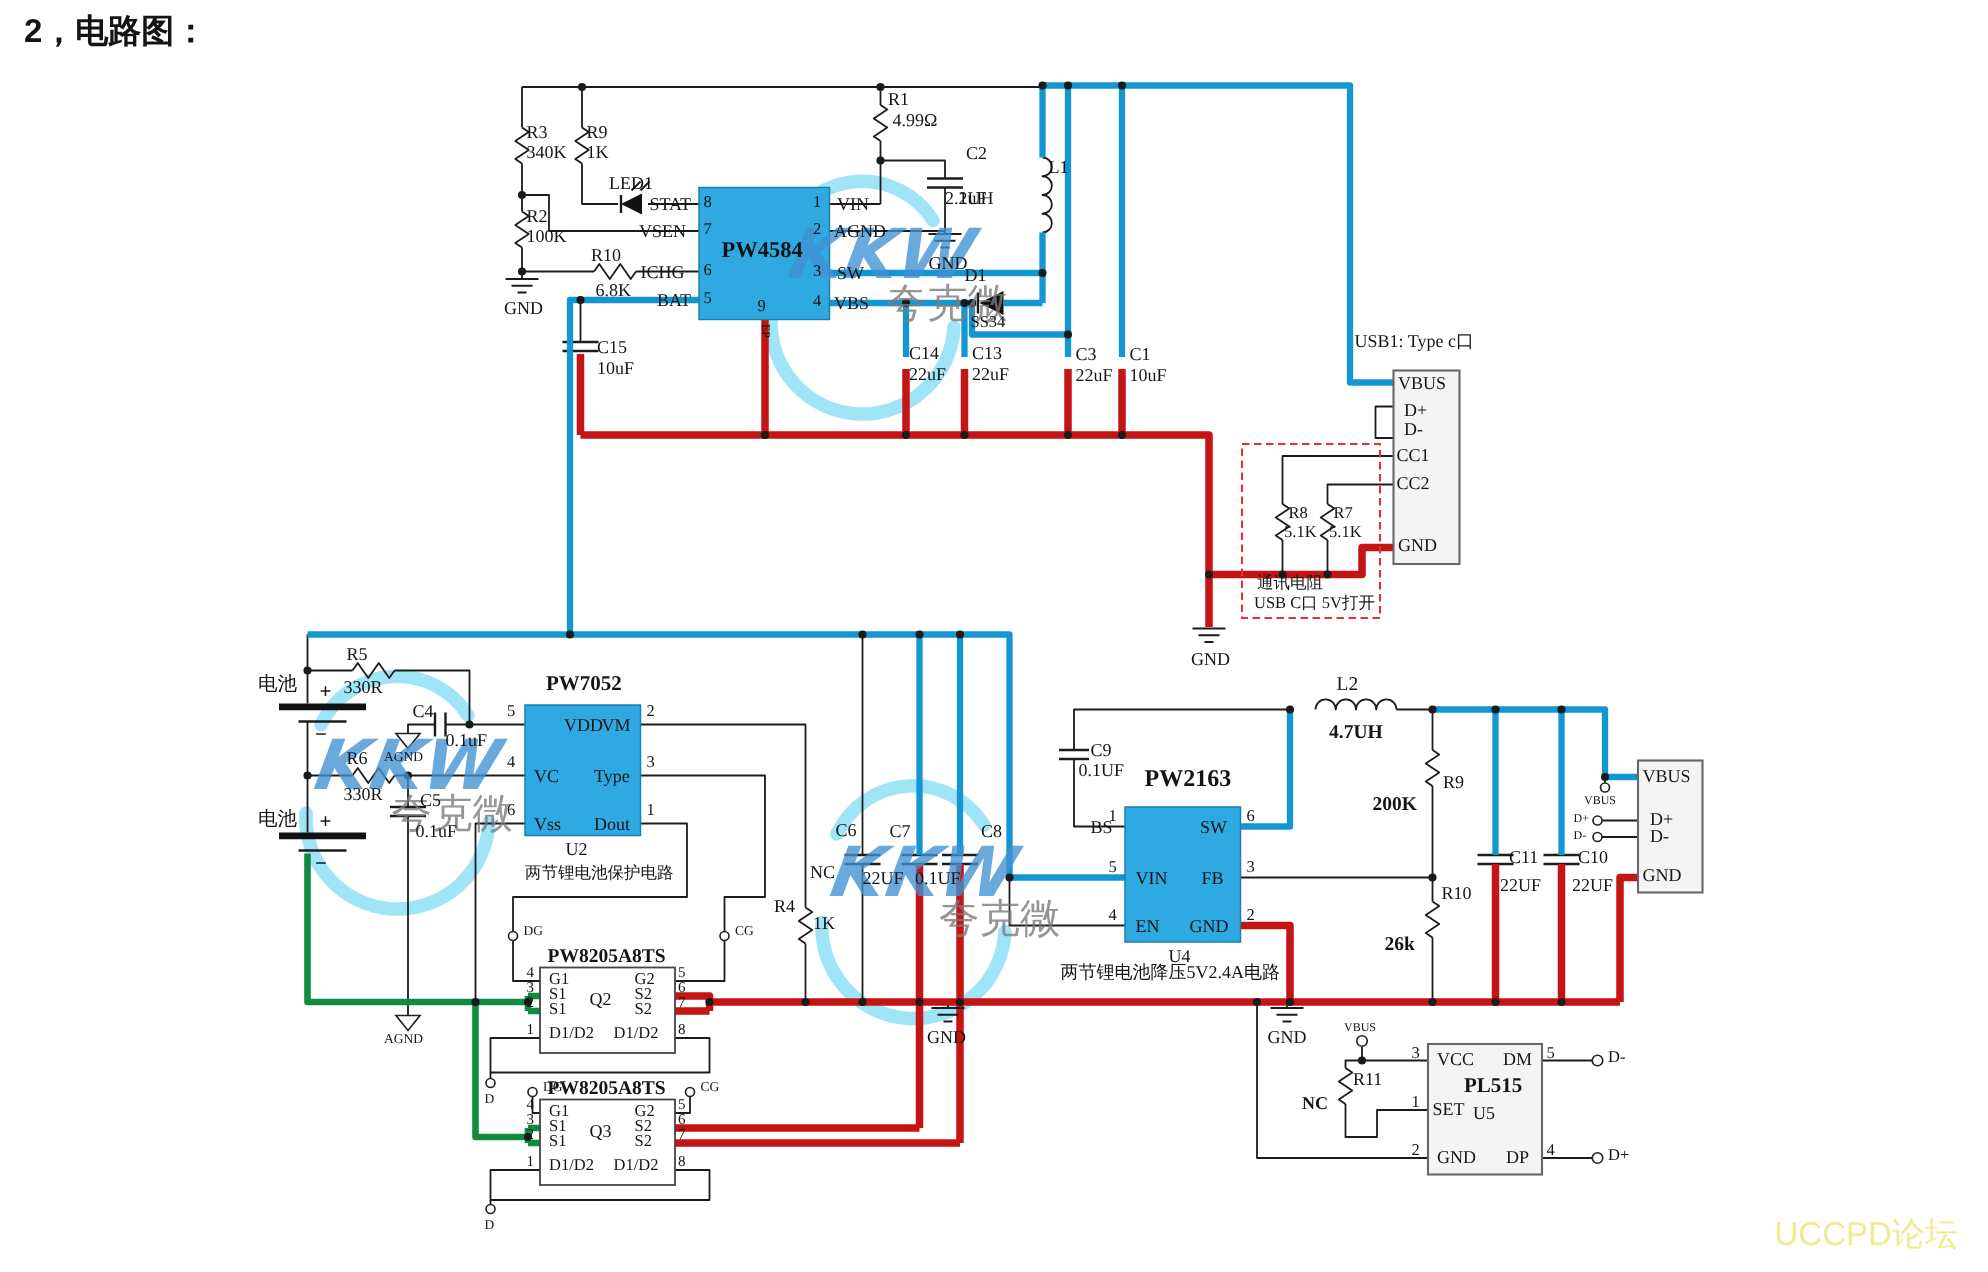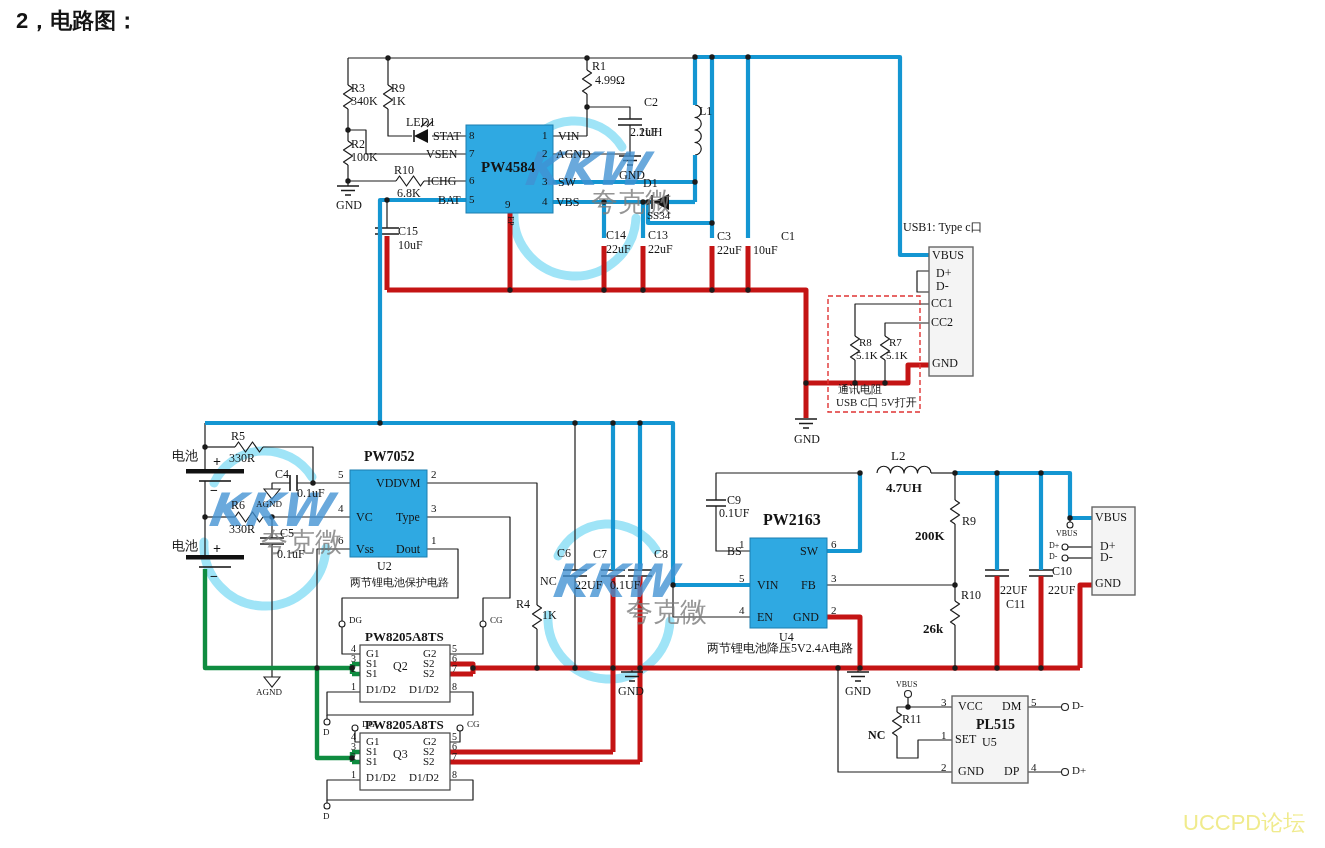--- a/index.html
+++ b/index.html
@@ -335,21 +335,21 @@
 <span class="t" style="left:643px;top:177px">D1</span>
 <span class="t f11" style="left:647px;top:210px">SS34</span>
 <span class="t" style="left:398px;top:225px">C15</span>
 <span class="t" style="left:398px;top:239px">10uF</span>
 <span class="t" style="left:606px;top:229px">C14</span>
 <span class="t" style="left:606px;top:243px">22uF</span>
 <span class="t" style="left:648px;top:229px">C13</span>
 <span class="t" style="left:648px;top:243px">22uF</span>
 <span class="t" style="left:717px;top:230px">C3</span>
 <span class="t" style="left:717px;top:244px">22uF</span>
-<span class="t" style="left:781px;top:230px">C1</span>
+<span class="t" style="left:753px;top:230px">C1</span>
 <span class="t" style="left:753px;top:244px">10uF</span>
 <span class="t" style="left:336px;top:199px">GND</span>
 <span class="t" style="left:619px;top:169px">GND</span>
 
 <span class="t bld f15" style="left:481px;top:160px">PW4584</span>
 <span class="t" style="left:433px;top:130px">STAT</span>
 <span class="t" style="left:426px;top:148px">VSEN</span>
 <span class="t" style="left:427px;top:175px">ICHG</span>
 <span class="t" style="left:438px;top:194px">BAT</span>
 <span class="t" style="left:558px;top:130px">VIN</span>
@@ -481,21 +481,21 @@
 <span class="t f11" style="left:831px;top:573px">3</span>
 <span class="t f11" style="left:831px;top:605px">2</span>
 <span class="t" style="left:779px;top:631px">U4</span>
 <span class="t" style="left:707px;top:642px">两节锂电池降压5V2.4A电路</span>
 <span class="t f13" style="left:891px;top:449px">L2</span>
 <span class="t bld f13" style="left:886px;top:481px">4.7UH</span>
 <span class="t" style="left:962px;top:515px">R9</span>
 <span class="t bld f13" style="left:915px;top:529px">200K</span>
 <span class="t" style="left:961px;top:589px">R10</span>
 <span class="t bld f13" style="left:923px;top:622px">26k</span>
-<span class="t" style="left:1006px;top:598px">C11</span>
+<span class="t" style="left:1006px;top:565px">C11</span>
 <span class="t" style="left:1000px;top:584px">22UF</span>
 <span class="t" style="left:1052px;top:565px">C10</span>
 <span class="t" style="left:1048px;top:584px">22UF</span>
 <span class="t" style="left:618px;top:685px">GND</span>
 <span class="t" style="left:845px;top:685px">GND</span>
 
 <span class="t" style="left:1095px;top:511px">VBUS</span>
 <span class="t" style="left:1100px;top:540px">D+</span>
 <span class="t" style="left:1100px;top:551px">D-</span>
 <span class="t" style="left:1095px;top:577px">GND</span>

